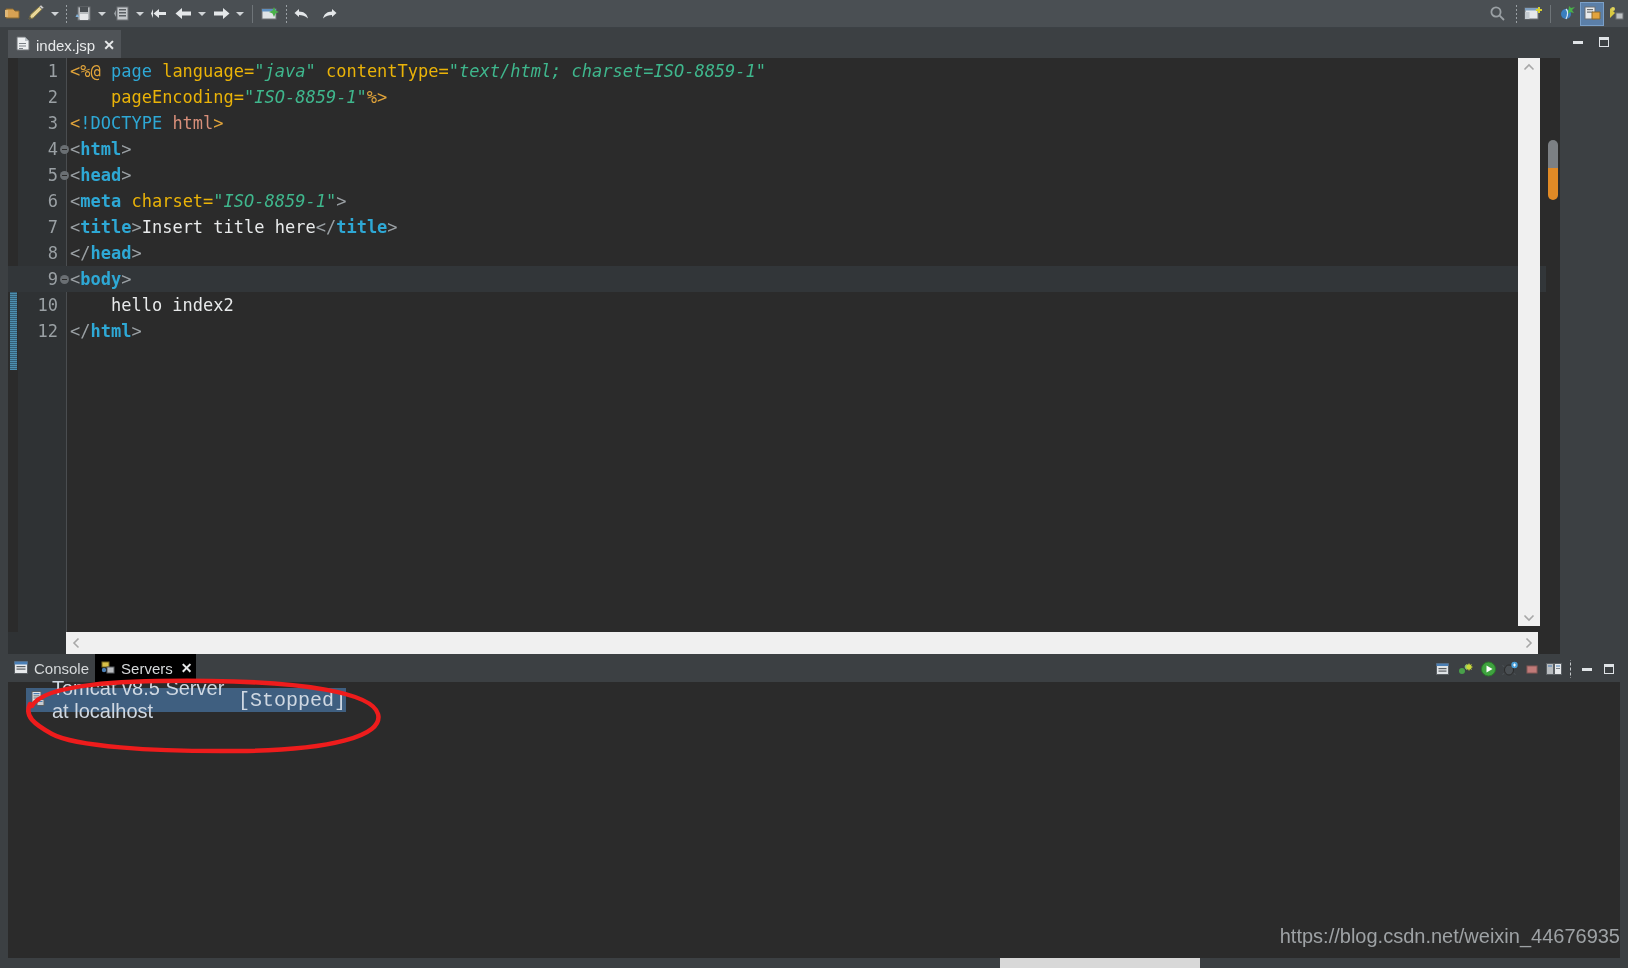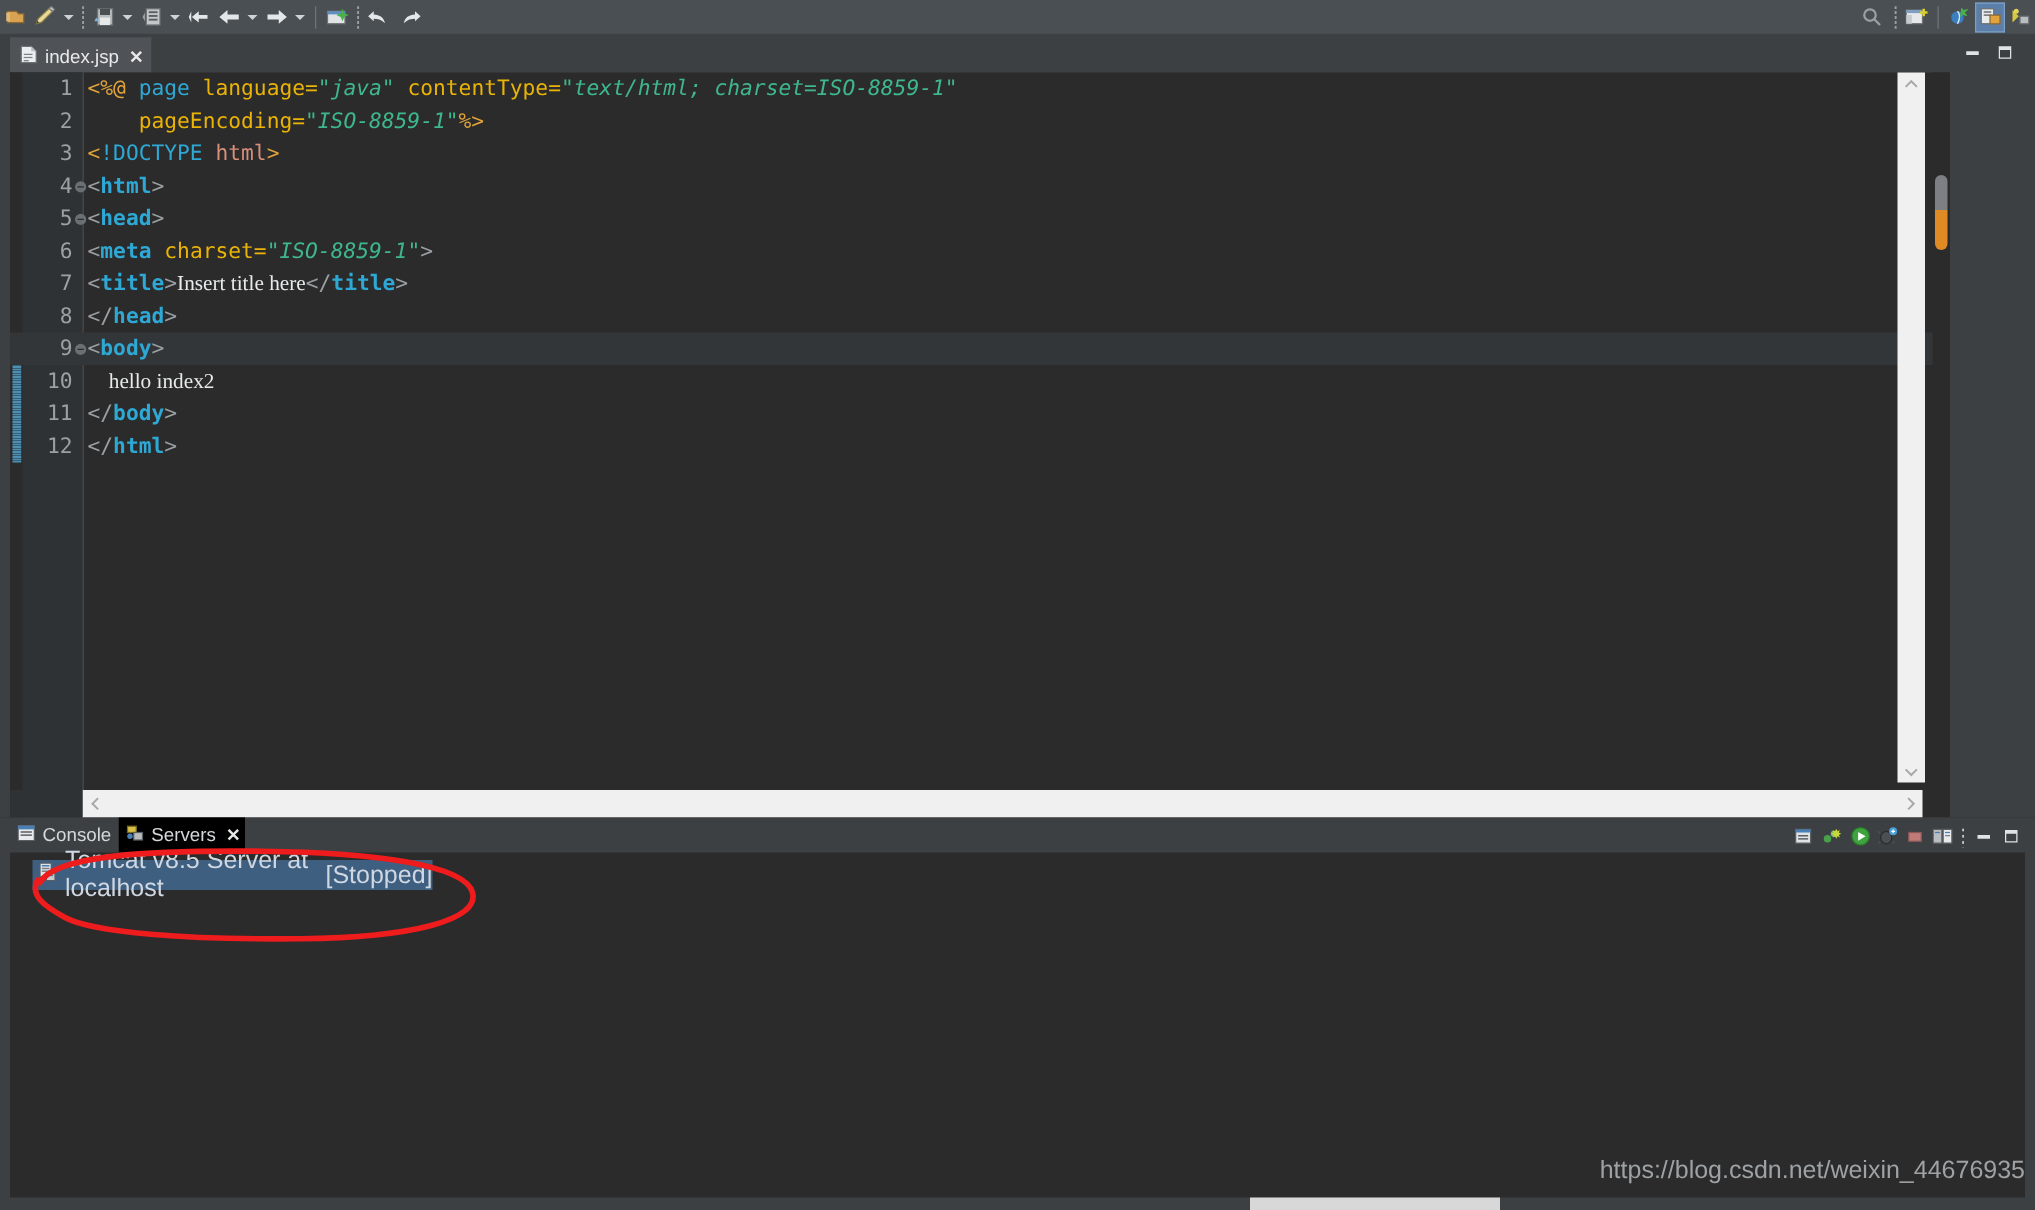--- a/index.html
+++ b/index.html
@@ -123,21 +123,21 @@
   .ltxt { position: absolute; left: 62px; }
 
   
   .t-dir   { color: #e0a33a; }
   .t-key   { color: #2ea8d5; }
   .t-attr  { color: #eab308; }
   .t-val   { color: #3fb78d; font-style: italic; }
   .t-brk   { color: #9aa0a4; }
   .t-tag   { color: #2ea8d5; font-weight: bold; }
   .t-doc   { color: #d88f7a; }
-  .t-txt   { color: #e8eaeb; font-family: Liberation Serif, serif; }
+  .t-txt   { color: #e8eaeb; }
   .t-plain { color: #e8eaeb; }
 
   
   #vscroll {
     position: absolute; right: 20px; top: 0; width: 22px; height: 568px;
     background: #f0f0f0;
   }
   #vscroll-up {
     position: absolute; left: 0; top: 0; width: 22px; height: 18px;
     display: flex; align-items: center; justify-content: center;
@@ -436,21 +436,20 @@
         <div class="code-line"><span class="ln">1</span><span class="ltxt"><span class="t-dir">&lt;%@ </span><span class="t-key">page </span><span class="t-attr">language=</span><span class="t-val">"java"</span><span class="t-plain"> </span><span class="t-attr">contentType=</span><span class="t-val">"text/html; charset=ISO-8859-1"</span></span></div>
         <div class="code-line"><span class="ln">2</span><span class="ltxt"><span class="t-plain">    </span><span class="t-attr">pageEncoding=</span><span class="t-val">"ISO-8859-1"</span><span class="t-dir">%&gt;</span></span></div>
         <div class="code-line"><span class="ln">3</span><span class="ltxt"><span class="t-dir">&lt;</span><span class="t-key">!DOCTYPE </span><span class="t-doc">html</span><span class="t-dir">&gt;</span></span></div>
         <div class="code-line"><span class="ln">4</span><span class="fold"></span><span class="ltxt"><span class="t-brk">&lt;</span><span class="t-tag">html</span><span class="t-brk">&gt;</span></span></div>
         <div class="code-line"><span class="ln">5</span><span class="fold"></span><span class="ltxt"><span class="t-brk">&lt;</span><span class="t-tag">head</span><span class="t-brk">&gt;</span></span></div>
         <div class="code-line"><span class="ln">6</span><span class="ltxt"><span class="t-brk">&lt;</span><span class="t-tag">meta</span><span class="t-plain"> </span><span class="t-attr">charset=</span><span class="t-val">"ISO-8859-1"</span><span class="t-brk">&gt;</span></span></div>
         <div class="code-line"><span class="ln">7</span><span class="ltxt"><span class="t-brk">&lt;</span><span class="t-tag">title</span><span class="t-brk">&gt;</span><span class="t-txt">Insert title here</span><span class="t-brk">&lt;/</span><span class="t-tag">title</span><span class="t-brk">&gt;</span></span></div>
         <div class="code-line"><span class="ln">8</span><span class="ltxt"><span class="t-brk">&lt;/</span><span class="t-tag">head</span><span class="t-brk">&gt;</span></span></div>
         <div class="code-line current"><span class="ln">9</span><span class="fold"></span><span class="ltxt"><span class="t-brk">&lt;</span><span class="t-tag">body</span><span class="t-brk">&gt;</span></span></div>
         <div class="code-line"><span class="ln">10</span><span class="ltxt"><span class="t-txt">    hello index2</span></span></div>
-        <div class="code-line"><span class="ln">11</span><span class="ltxt"><span class="t-brk">&lt;/</span><span class="t-tag">body</span><span class="t-brk">&gt;</span></span></div>
         <div class="code-line"><span class="ln">12</span><span class="ltxt"><span class="t-brk">&lt;/</span><span class="t-tag">html</span><span class="t-brk">&gt;</span></span></div>
       </div>
 
     <div id="vscroll">
       <div id="vscroll-up">
         <svg width="12" height="9" viewBox="0 0 12 9">
           <path d="M1.5 6.5L6 2l4.5 4.5" fill="none" stroke="#a8a8a8" stroke-width="1.6"></path>
         </svg>
       </div>
       <div id="vscroll-down">
@@ -573,21 +572,21 @@
         <svg width="15" height="15" viewBox="0 0 15 15">
           <rect x="2" y="0.5" width="9" height="11" fill="#dfe3e6" stroke="#5a5f63"></rect>
           <rect x="3.5" y="2" width="6" height="1.2" fill="#4a7fb5"></rect>
           <rect x="3.5" y="4.2" width="6" height="1.2" fill="#7a8086"></rect>
           <rect x="3.5" y="6.4" width="6" height="1.2" fill="#7a8086"></rect>
           <rect x="7" y="8.5" width="7" height="6" fill="#c8ccd0" stroke="#5a5f63"></rect>
           <rect x="8.5" y="10" width="4" height="1" fill="#4a7fb5"></rect>
         </svg>
       </span>
       <span class="srv-label">Tomcat v8.5 Server at localhost</span>
-      <span class="srv-label" style="margin-left:6px;">[Stopped]</span>
+      <span class="srv-label" style="margin-left:6px;font-family:Liberation Mono, monospace;">[Stopped]</span>
     </div>
   </div>
 </div>
 
 <div id="annotation">
   <svg width="420" height="110" viewBox="0 0 420 110">
     <path d="M32 52 C 44 30, 120 26, 210 27 C 300 28, 372 38, 378 60
              C 384 82, 330 96, 240 97 C 150 98, 74 92, 52 80
              C 34 70, 24 62, 30 50" fill="none" stroke="#ee1c1c" stroke-width="4.5" stroke-linecap="round" stroke-linejoin="round"></path>
   </svg>

